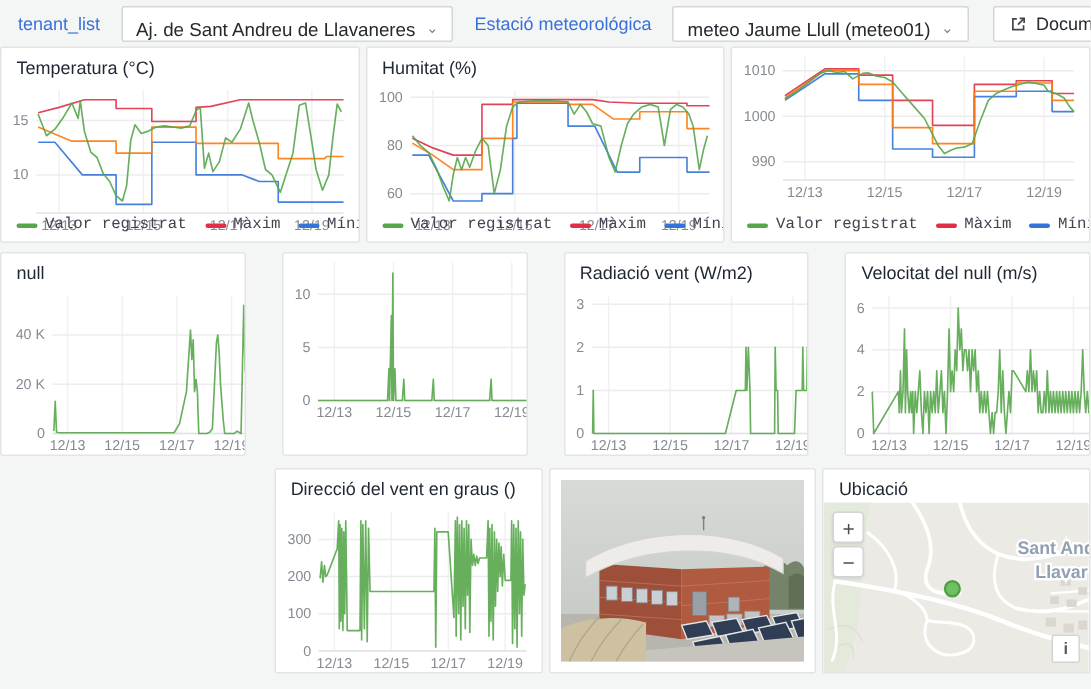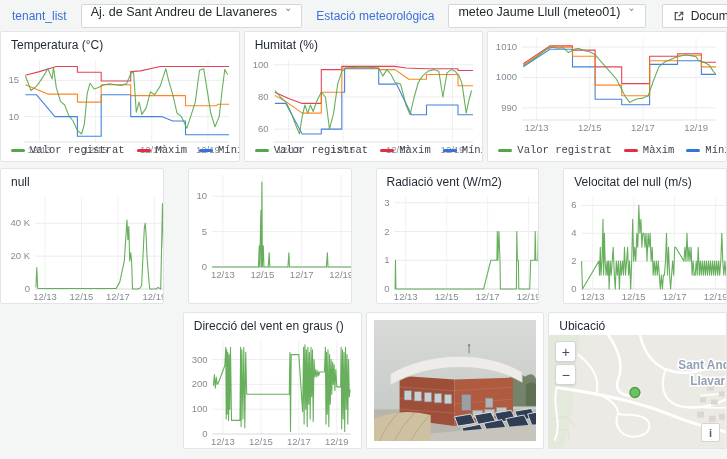--- a/index.html
+++ b/index.html
@@ -3,21 +3,21 @@
 <meta charset="utf-8">
 <style>
   * { margin:0; padding:0; box-sizing:border-box; }
   html,body { width:727px; height:459px; overflow:hidden;
     background:#f4f5f5; font-family:"Liberation Sans", sans-serif; color:#24292e; }
 
   
   .topbar { display:flex; align-items:center; gap:8px; padding:4px 6px 2px 6px; height:30px; }
   .var-label { color:#3871dc; font-size:12px; font-weight:500; padding:4px 6px; white-space:nowrap; }
   .dropdown { background:#fff; border:1px solid #d4d6d8; border-radius:2px; height:24px;
-    display:flex; align-items:flex-start; gap:7px; padding:0 9px; font-size:12.5px; cursor:pointer; white-space:nowrap;}
+    display:flex; align-items:flex-end; gap:7px; padding:0 9px; font-size:12.5px; cursor:pointer; white-space:nowrap;}
   .dropdown .caret { color:#7b8087; font-size:10px; line-height:1; transform:translateY(-2px); }
   .spacer { flex:1; }
   .docs-btn { background:#fff; border:1px solid #d4d6d8; border-radius:2px; height:24px;
     display:flex; align-items:center; gap:6px; padding:0 10px; font-size:12px; cursor:pointer; white-space:nowrap;}
   .docs-btn svg { width:12px; height:12px; stroke:#41454b; fill:none; stroke-width:1.5; }
 
   
   .rows { padding:0 0; }
   .row { display:grid; gap:4px; }
   .row1 { grid-template-columns:repeat(3,1fr); height:131px; margin-top:1px; }

